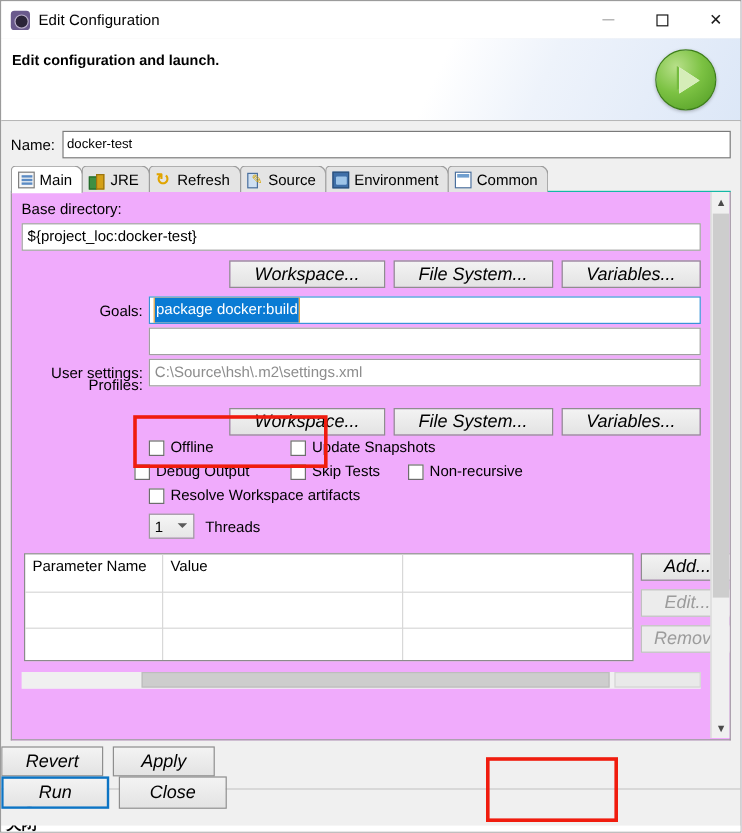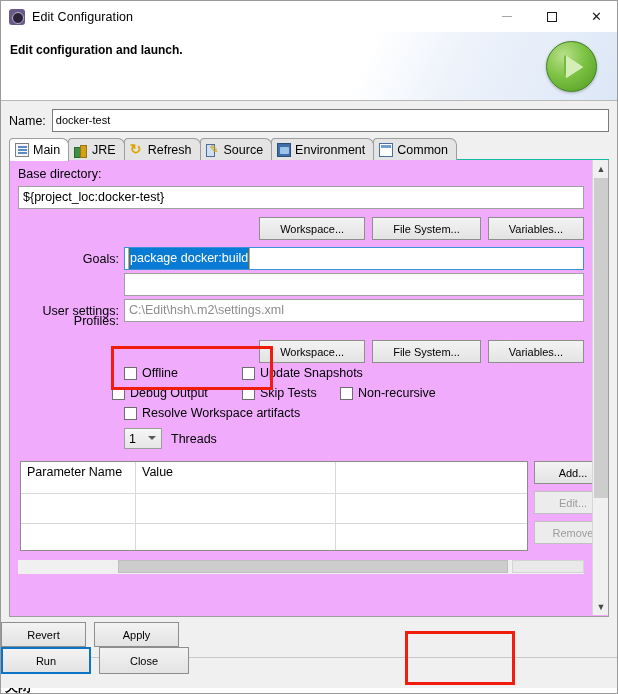--- a/index.html
+++ b/index.html
@@ -217,23 +217,24 @@
   .basedir-input { position: absolute; left: 8px; top: 26px; width: 566px; }
 
   .btnrow1 { position: absolute; left: 0; top: 57px; width: 574px;
              display: flex; justify-content: flex-end; gap: 7px; }
   .btnrow2 { position: absolute; left: 0; top: 180px; width: 574px;
              display: flex; justify-content: flex-end; gap: 7px; }
   .pbtn {
     min-width: 78px; height: 23px;
     background: linear-gradient(#f3f3f3, #e3e3e3);
     border: 1px solid #8e8e8e;
-    font-size: 11px; color: #000;
+    font-size: 15px; color: #000;
     display: flex; align-items: center; justify-content: center;
     padding: 0 20px;
+    font-style: italic;
   }
   .pbtn.disabled { color: #9c9c9c; border-color: #c0c0c0; background:#ececec; }
 
   .goals-label { position: absolute; left: 49px; top: 92px; width: 60px; text-align: right; }
   .goals-input {
     position: absolute; left: 114px; top: 87px; width: 460px;
     border: 1px solid #3a93d8;
   }
   .goals-sel {
     background: #0a7bd4; color: #ffffff;
@@ -450,21 +451,21 @@
           <div class="pbtn">Variables...</div>
         </div>
 
         <div class="lbl goals-label">Goals:</div>
         <div class="field goals-input"><span class="goals-sel">package docker:build</span></div>
 
         <div class="lbl profiles-label">Profiles:</div>
         <div class="field profiles-input"></div>
 
         <div class="lbl usersettings-label">User settings:</div>
-        <div class="field gray usersettings-input">C:\Edit\hsh\.m2\settings.xml</div>
+        <div class="field gray usersettings-input">C:\Source\hsh\.m2\settings.xml</div>
 
         <div class="btnrow2">
           <div class="pbtn">Workspace...</div>
           <div class="pbtn">File System...</div>
           <div class="pbtn">Variables...</div>
         </div>
 
         <div class="cbrow cb-offline">
           <span class="cb"></span>
           <span class="cb-txt">Offline</span>

